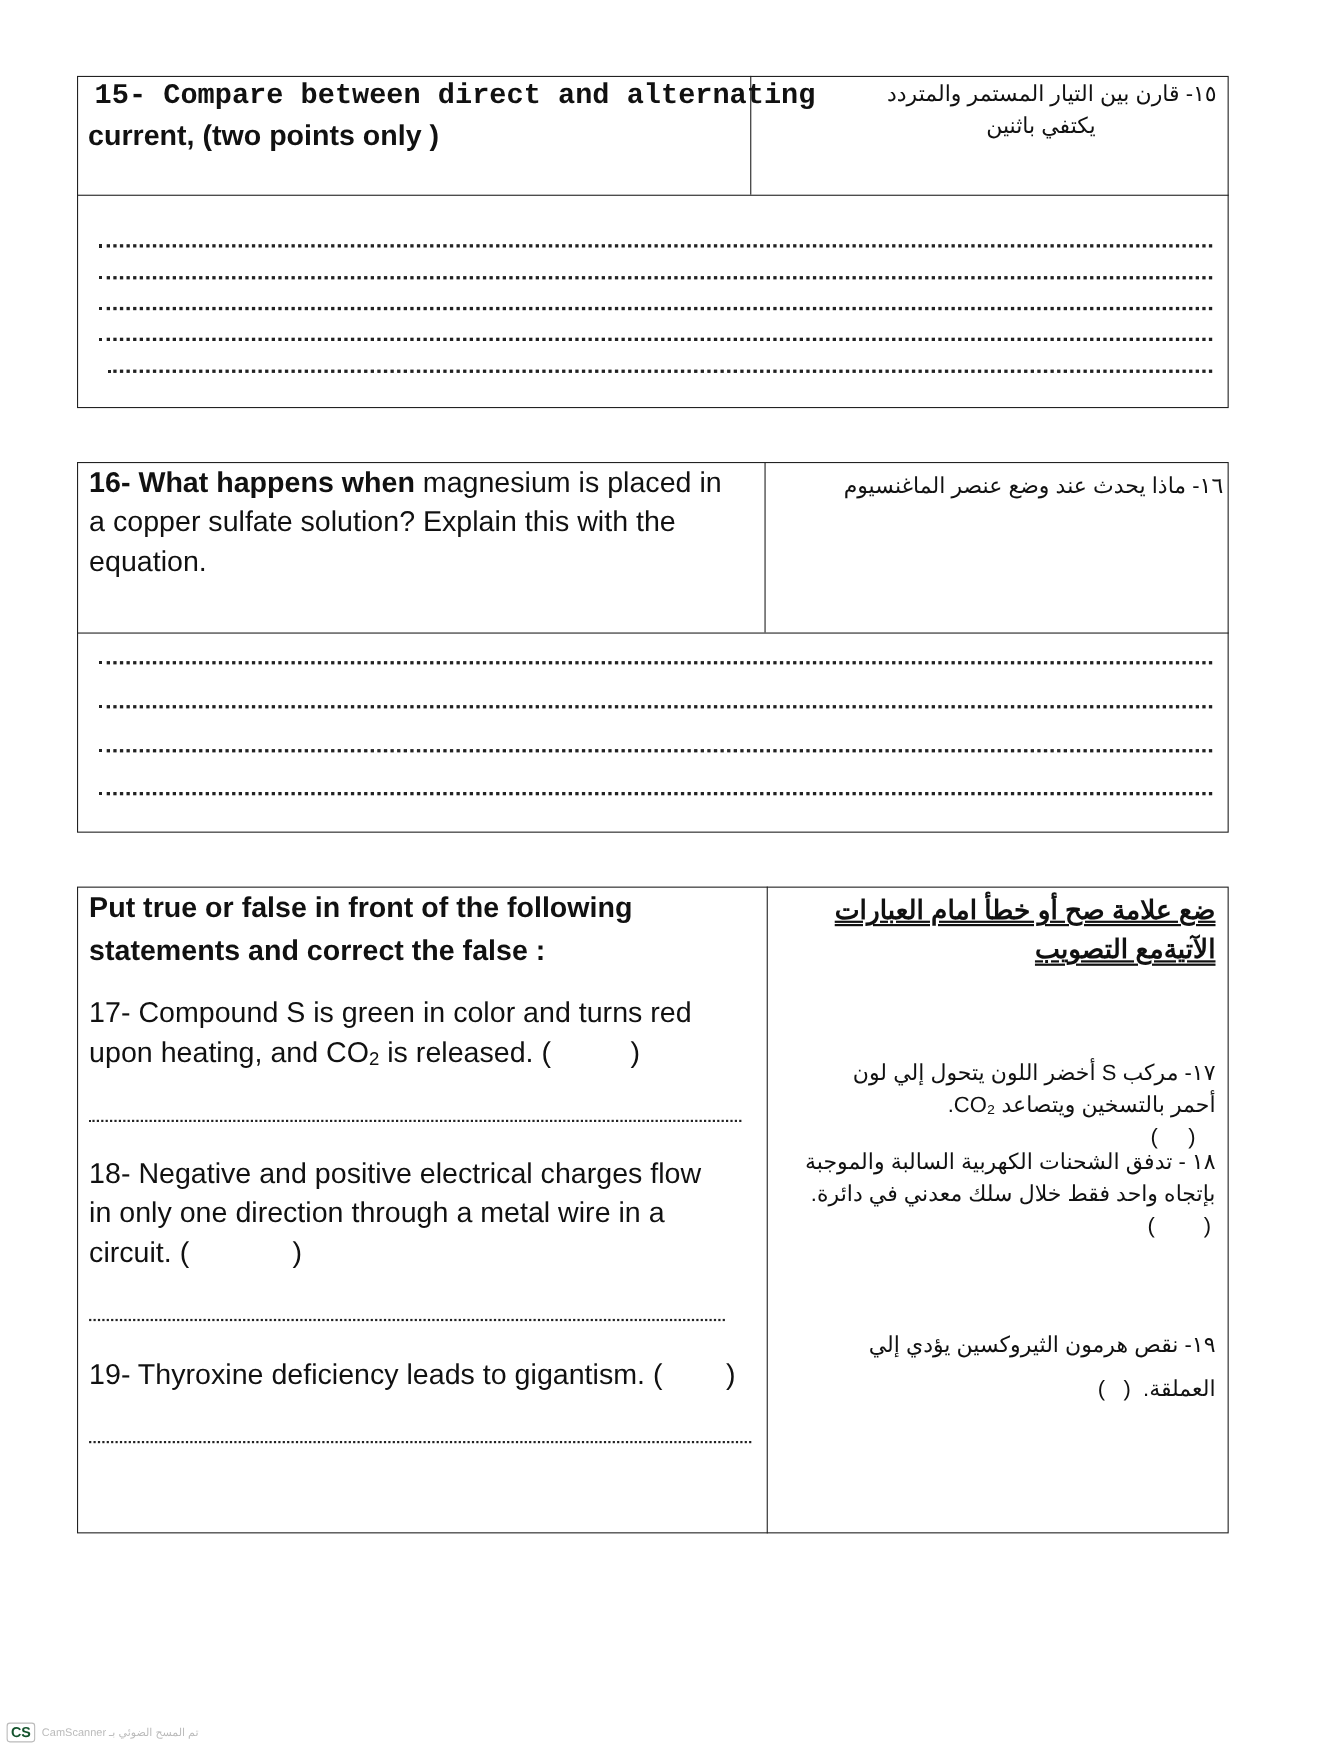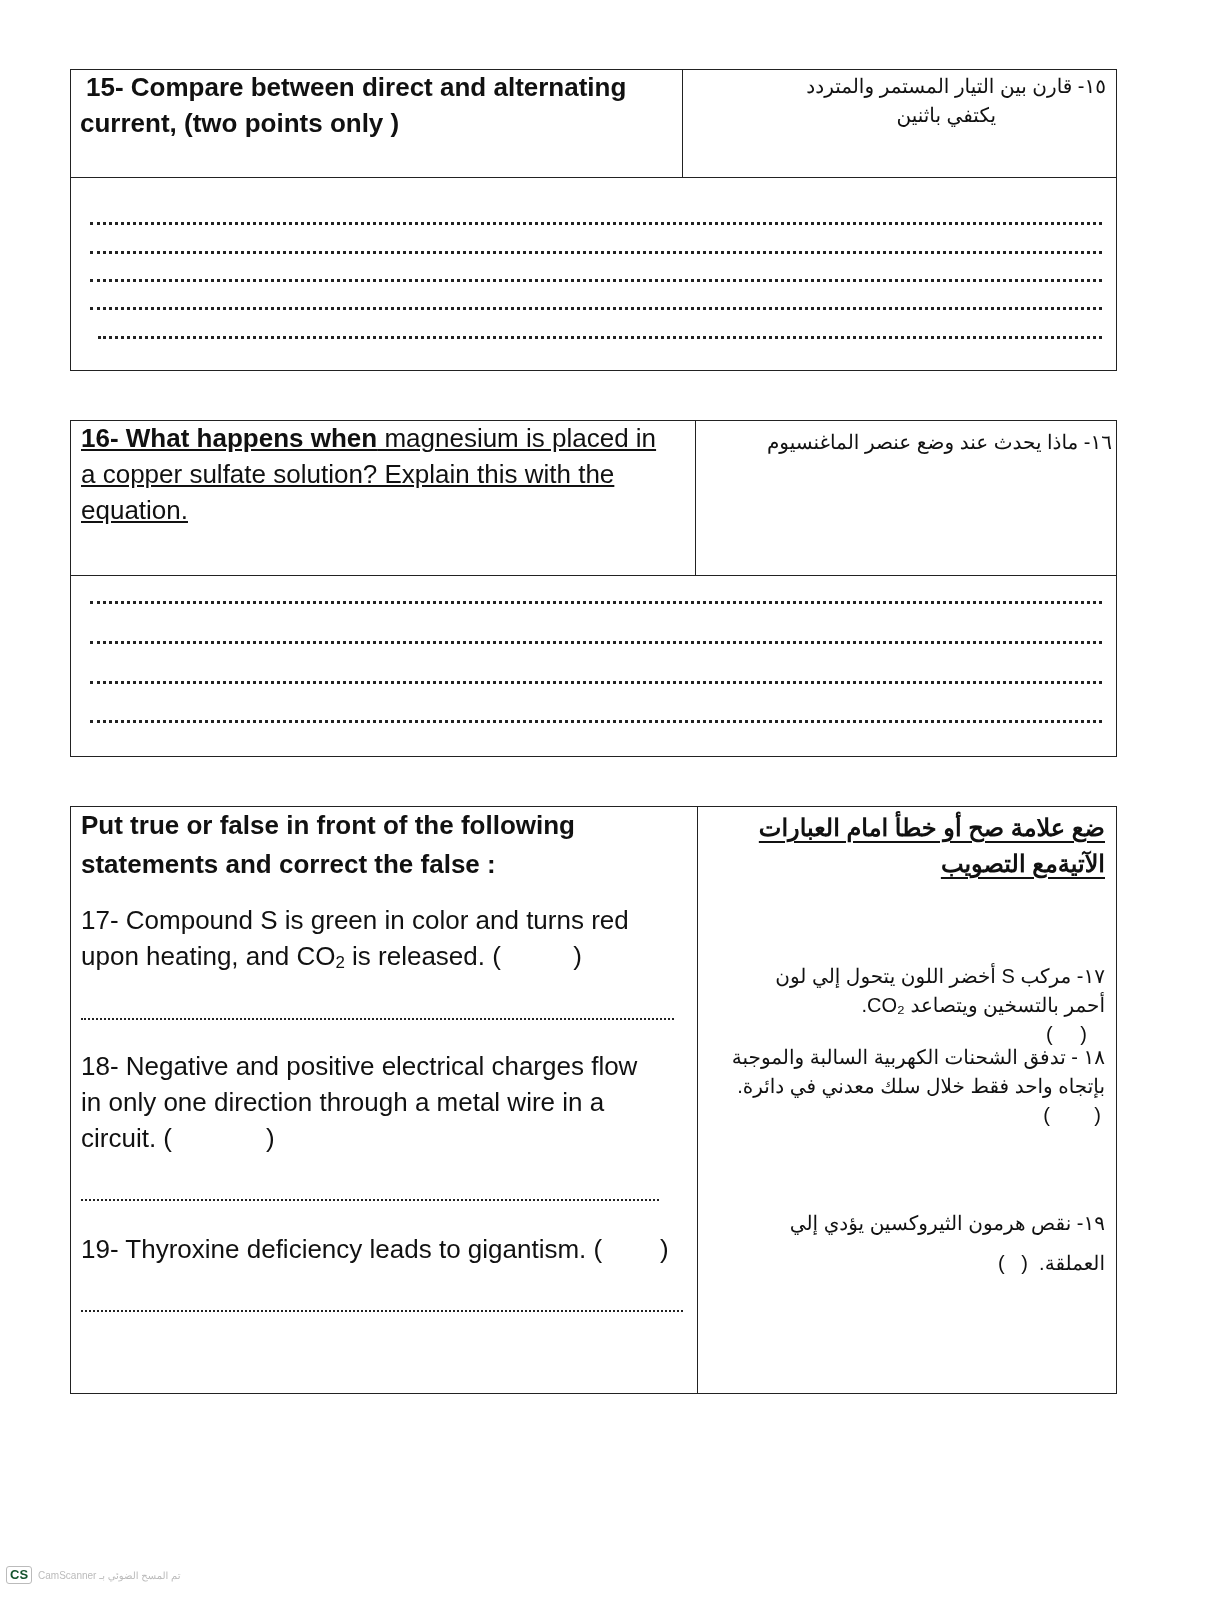--- a/index.html
+++ b/index.html
@@ -3,54 +3,54 @@
 <meta charset="utf-8">
 <style>
   html, body { margin: 0; padding: 0; background: #ffffff; }
   body { width: 1209px; height: 1600px; position: relative; overflow: hidden; font-family: "Liberation Sans", sans-serif; color: #111; }
   .box { position: absolute; border: 1.5px solid #222; box-sizing: border-box; }
   .hline { position: absolute; height: 0; border-top: 1.5px solid #222; }
   .vline { position: absolute; width: 0; border-left: 1.5px solid #222; }
   .en { position: absolute; font-size: 26px; line-height: 36px; }
   .bold { font-weight: bold; }
   .ar { position: absolute; direction: rtl; text-align: right; font-size: 20px; line-height: 29px; }
-  .ar.b { font-weight: bold; }
+  .ar.b { font-weight: bold; text-decoration: underline; }
   .dots { position: absolute; height: 0; border-top: 3px dotted #222; }
   .u { text-decoration: underline; text-decoration-thickness: 2px; text-underline-offset: 5px; }
   sub { font-size: 0.65em; vertical-align: -0.2em; }
   .footer { position: absolute; left: 6px; top: 1566px; display: flex; align-items: center; gap: 6px; color: #bbb; font-size: 10px; }
   .cs-logo { border: 1.5px solid #bbb; border-radius: 3px; font-size: 13px; font-weight: bold; padding: 0 3px; color: #14532d; line-height: 16px; }
 </style>
 </head>
 <body>
 
 <div class="box" style="left:70px; top:69px; width:1047px; height:302px;"></div>
 <div class="hline" style="left:70px; top:177px; width:1047px;"></div>
 <div class="vline" style="left:682px; top:69px; height:108px;"></div>
 
 <div class="en bold" style="left:80px; top:69px;">
-  <div style="padding-left:6px;">15- Compare between direct and alternating</div>
+  <div style="padding-left:6px;font-family:Liberation Mono, monospace;">15- Compare between direct and alternating</div>
   <div>current, (two points  only )</div>
 </div>
 <div class="ar" style="right:103px; top:72px; width:420px;">
   <div>١٥- قارن بين التيار المستمر والمتردد</div>
   <div style="padding-right:110px;">يكتفي باثنين</div>
 </div>
 
 <div class="dots" style="left:90px; top:222px; width:1012px;"></div>
 <div class="dots" style="left:90px; top:251px; width:1012px;"></div>
 <div class="dots" style="left:90px; top:279px; width:1012px;"></div>
 <div class="dots" style="left:90px; top:307px; width:1012px;"></div>
 <div class="dots" style="left:98px; top:336px; width:1004px;"></div>
 
 <div class="box" style="left:70px; top:420px; width:1047px; height:337px;"></div>
 <div class="hline" style="left:70px; top:575px; width:1047px;"></div>
 <div class="vline" style="left:695px; top:420px; height:155px;"></div>
 
-<div class="en" style="left:81px; top:420px;text-decoration:underline;">
+<div class="en" style="left:81px; top:420px;">
   <div><span class="bold">16- What happens when</span><span> magnesium is placed in</span></div>
   <div>a copper sulfate solution? Explain this with the</div>
   <div>equation.</div>
 </div>
 <div class="ar" style="right:97px; top:425px; width:410px; line-height:34px;">
   <div>١٦- ماذا يحدث عند وضع عنصر الماغنسيوم</div>
 </div>
 
 <div class="dots" style="left:90px; top:601px; width:1012px;"></div>
 <div class="dots" style="left:90px; top:641px; width:1012px;"></div>

